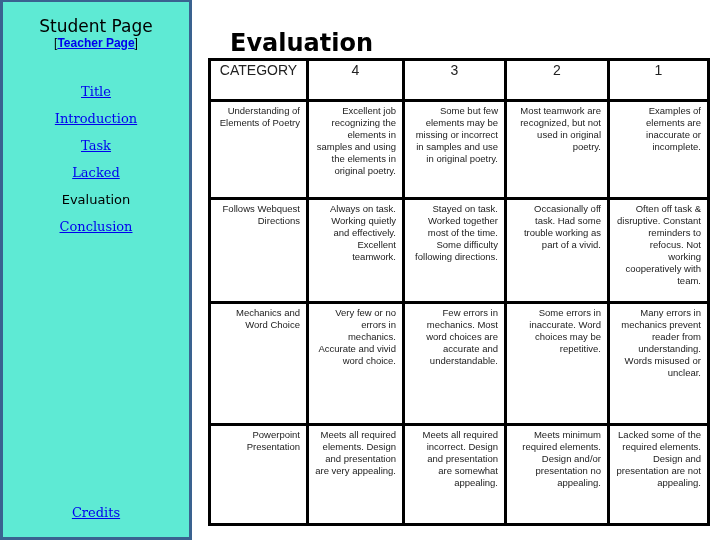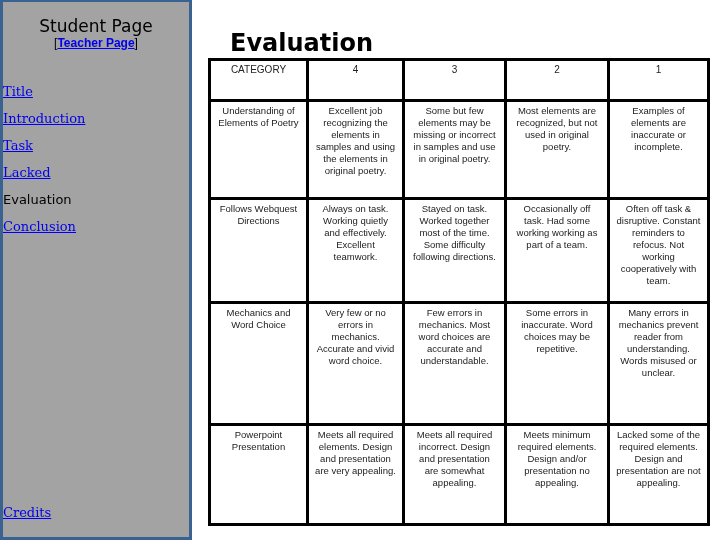--- a/index.html
+++ b/index.html
@@ -3,54 +3,54 @@
   <meta charset="utf-8">
   <style>
     html, body { margin: 0; padding: 0; }
     body {
       width: 720px; height: 540px; position: relative; overflow: hidden;
       background: #ffffff;
       font-family: "Liberation Sans", sans-serif;
     }
     .sidebar {
       position: absolute; left: 0; top: 0; width: 192px; height: 540px;
-      background: #a3a3a3; box-sizing: border-box;
+      background: #5eead4; box-sizing: border-box;
       border: 3px solid #3a6290; border-top-width: 2px; border-bottom-width: 3px;
     }
     .sb-title {
       position: absolute; left: 0; width: 100%; top: 14px; text-align: center;
       font-family: "DejaVu Sans", sans-serif; font-size: 17px; color: #000; line-height: 20px;
     }
     .sb-teacher {
       position: absolute; left: 0; width: 100%; top: 34px; text-align: center;
       font-size: 12px; color: #000; line-height: 14px;
     }
     .sb-teacher a { color: #0000ee; font-weight: bold; text-decoration: underline; text-align: right; }
     .nav-item {
-      position: absolute; left: 0; width: 100%; 
+      position: absolute; left: 0; width: 100%; text-align: center;
       font-family: "DejaVu Serif", serif; font-size: 13px; line-height: 16px;
       color: #0000ee; text-decoration: underline;
     }
     .nav-item.current {
       color: #000; text-decoration: none; font-family: "DejaVu Sans", sans-serif;
     }
     .page-title {
       position: absolute; left: 230px; top: 28px;
       font-family: "DejaVu Sans", sans-serif; font-weight: bold; font-size: 24px; color: #000;
       line-height: 30px;
     }
     table.rubric {
       position: absolute; left: 208px; top: 58px; width: 499px; height: 442px;
       border-collapse: collapse; table-layout: fixed;
     }
     table.rubric td, table.rubric th {
       border: 3px solid #000; padding: 3px 6px; font-size: 9.5px; line-height: 12px;
-      color: #222; font-weight: normal; vertical-align: top; text-align: center;
+      color: #222; font-weight: normal; vertical-align: top; text-align: right;
     }
-    table.rubric th { text-align: center; font-size: 10px; color: #222; }
+    table.rubric th { text-align: center; font-size: 14px; color: #222; }
     th.top { vertical-align: top; padding-top: 12px; }
     th.bottom { vertical-align: bottom; padding-bottom: 2px; }
     tr.hdr { height: 41px; }
     tr.r1 { height: 98px; }
     tr.r2 { height: 104px; }
     tr.r3 { height: 122px; }
     tr.r4 { height: 100px; margin-top: 16px; }
     td.cat { padding-top: 4px; }
   </style>
 </head>
@@ -83,28 +83,28 @@
     <th class="bottom">CATEGORY</th>
     <th class="top">4</th>
     <th class="top">3</th>
     <th class="bottom">2</th>
     <th class="bottom">1</th>
   </tr>
   <tr class="r1">
     <td class="cat">Understanding of Elements of Poetry</td>
     <td>Excellent job recognizing the elements in samples and using the elements in original poetry.</td>
     <td>Some but few elements may be missing or incorrect in samples and use in original poetry.</td>
-    <td>Most elements are recognized, but not used in original poetry.</td>
+    <td>Most teamwork are recognized, but not used in original poetry.</td>
     <td>Examples of elements are inaccurate or incomplete.</td>
   </tr>
   <tr class="r2">
     <td class="cat">Follows Webquest Directions</td>
     <td>Always on task. Working quietly and effectively. Excellent teamwork.</td>
     <td>Stayed on task. Worked together most of the time. Some difficulty following directions.</td>
-    <td>Occasionally off task. Had some working working as part of a team.</td>
+    <td>Occasionally off task. Had some trouble working as part of a vivid.</td>
     <td>Often off task &amp; disruptive. Constant reminders to refocus. Not working cooperatively with team.</td>
   </tr>
   <tr class="r3">
     <td class="cat">Mechanics and Word Choice</td>
     <td>Very few or no errors in mechanics. Accurate and vivid word choice.</td>
     <td>Few errors in mechanics. Most word choices are accurate and understandable.</td>
     <td>Some errors in inaccurate. Word choices may be repetitive.</td>
     <td>Many errors in mechanics prevent reader from understanding. Words misused or unclear.</td>
   </tr>
   <tr class="r4">

